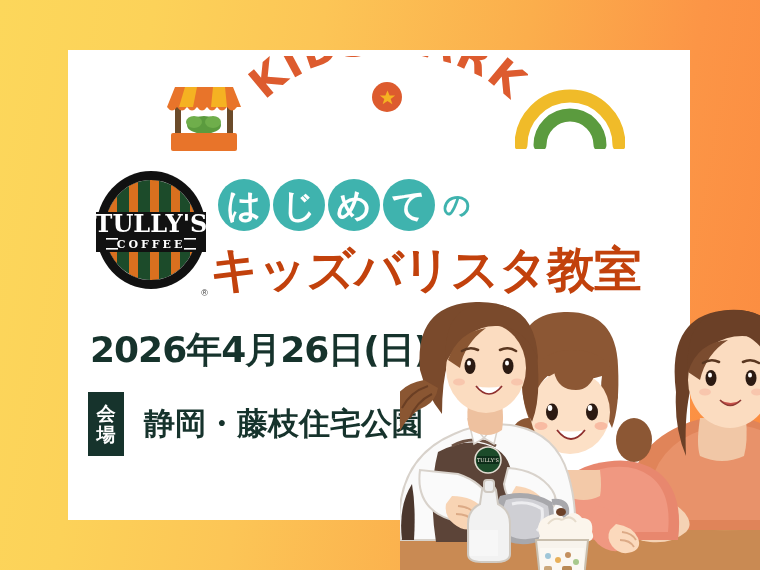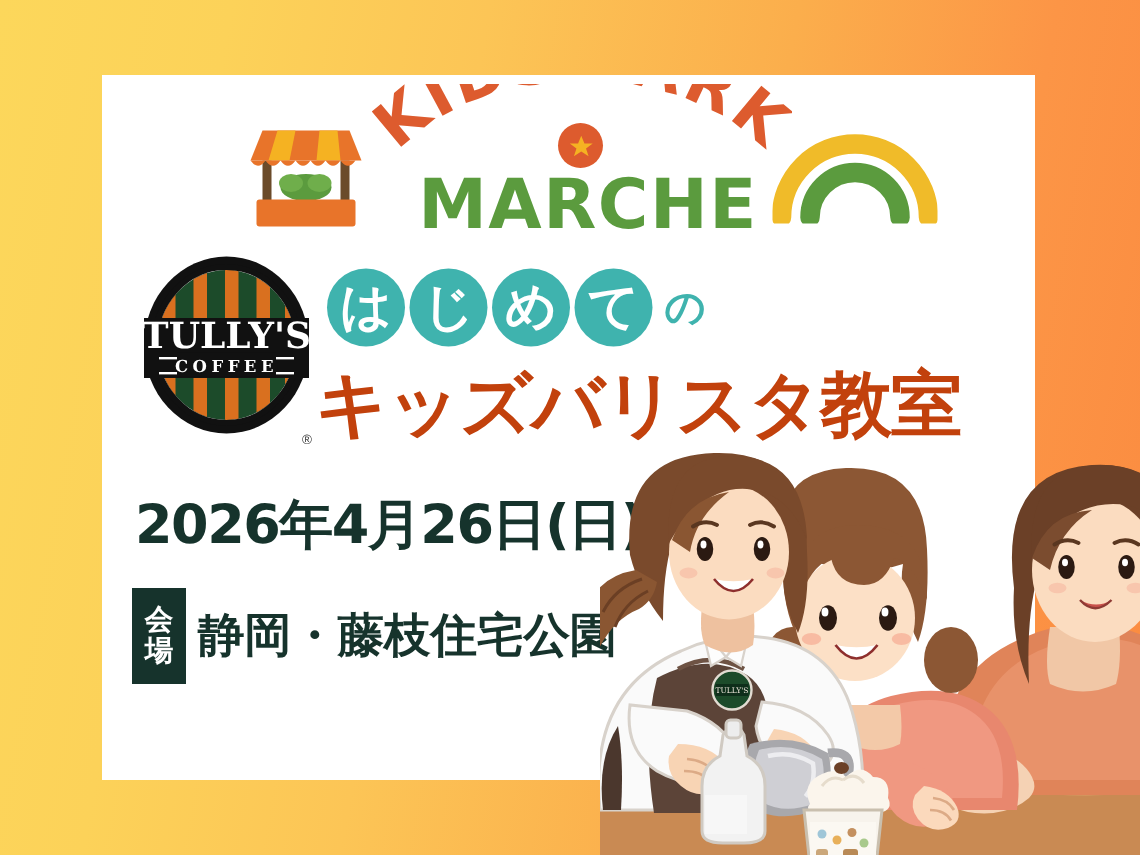--- a/index.html
+++ b/index.html
@@ -71,21 +71,21 @@
 
   
   .venue-row{ position:absolute; left:20px; top:342px; display:flex; align-items:center; }
   .venue-badge{
     width:36px; height:64px; background:#16332C; color:#ffffff;
     font-size:19px; font-weight:700; line-height:1.12;
     display:flex; flex-direction:column; align-items:center; justify-content:center;
     font-family:"DejaVu Sans",sans-serif;
   }
   .venue-text{
-    margin-left:8px; font-size:31px; font-weight:900; color:#16332C;
+    margin-left:20px; font-size:31px; font-weight:900; color:#16332C;
     letter-spacing:0px; font-family:"DejaVu Sans",sans-serif; white-space:nowrap;
   }
 
   
   .illus{ position:absolute; left:0; top:0; width:760px; height:570px; pointer-events:none; }
 </style>
 </head>
 <body>
 
 <div class="card">
@@ -114,21 +114,20 @@
           <textPath href="#arcpath" startOffset="50%" text-anchor="middle">KIDS PARK</textPath>
         </text>
       </svg>
       <div class="star-badge">
         <svg viewBox="0 0 24 24" width="17" height="17">
           <polygon points="12,2 15,9.3 22.8,9.3 16.5,14 18.9,21.5 12,16.9 5.1,21.5 7.5,14 1.2,9.3 9,9.3" fill="#F5B222"></polygon>
         </svg>
       </div>
     </div>
 
-    <div class="marche">MARCHE</div>
 
     <svg class="rainbow" viewBox="0 0 110 66">
       <path d="M6 62 A49 49 0 0 1 104 62" fill="none" stroke="#F0BB29" stroke-width="13" stroke-linecap="round"></path>
       <path d="M25 62 A30 30 0 0 1 85 62" fill="none" stroke="#5B9B3E" stroke-width="13" stroke-linecap="round"></path>
     </svg>
   </div>
 
   <div class="tullys">
     <svg viewBox="0 0 118 130" width="118" height="130">
       <defs>

